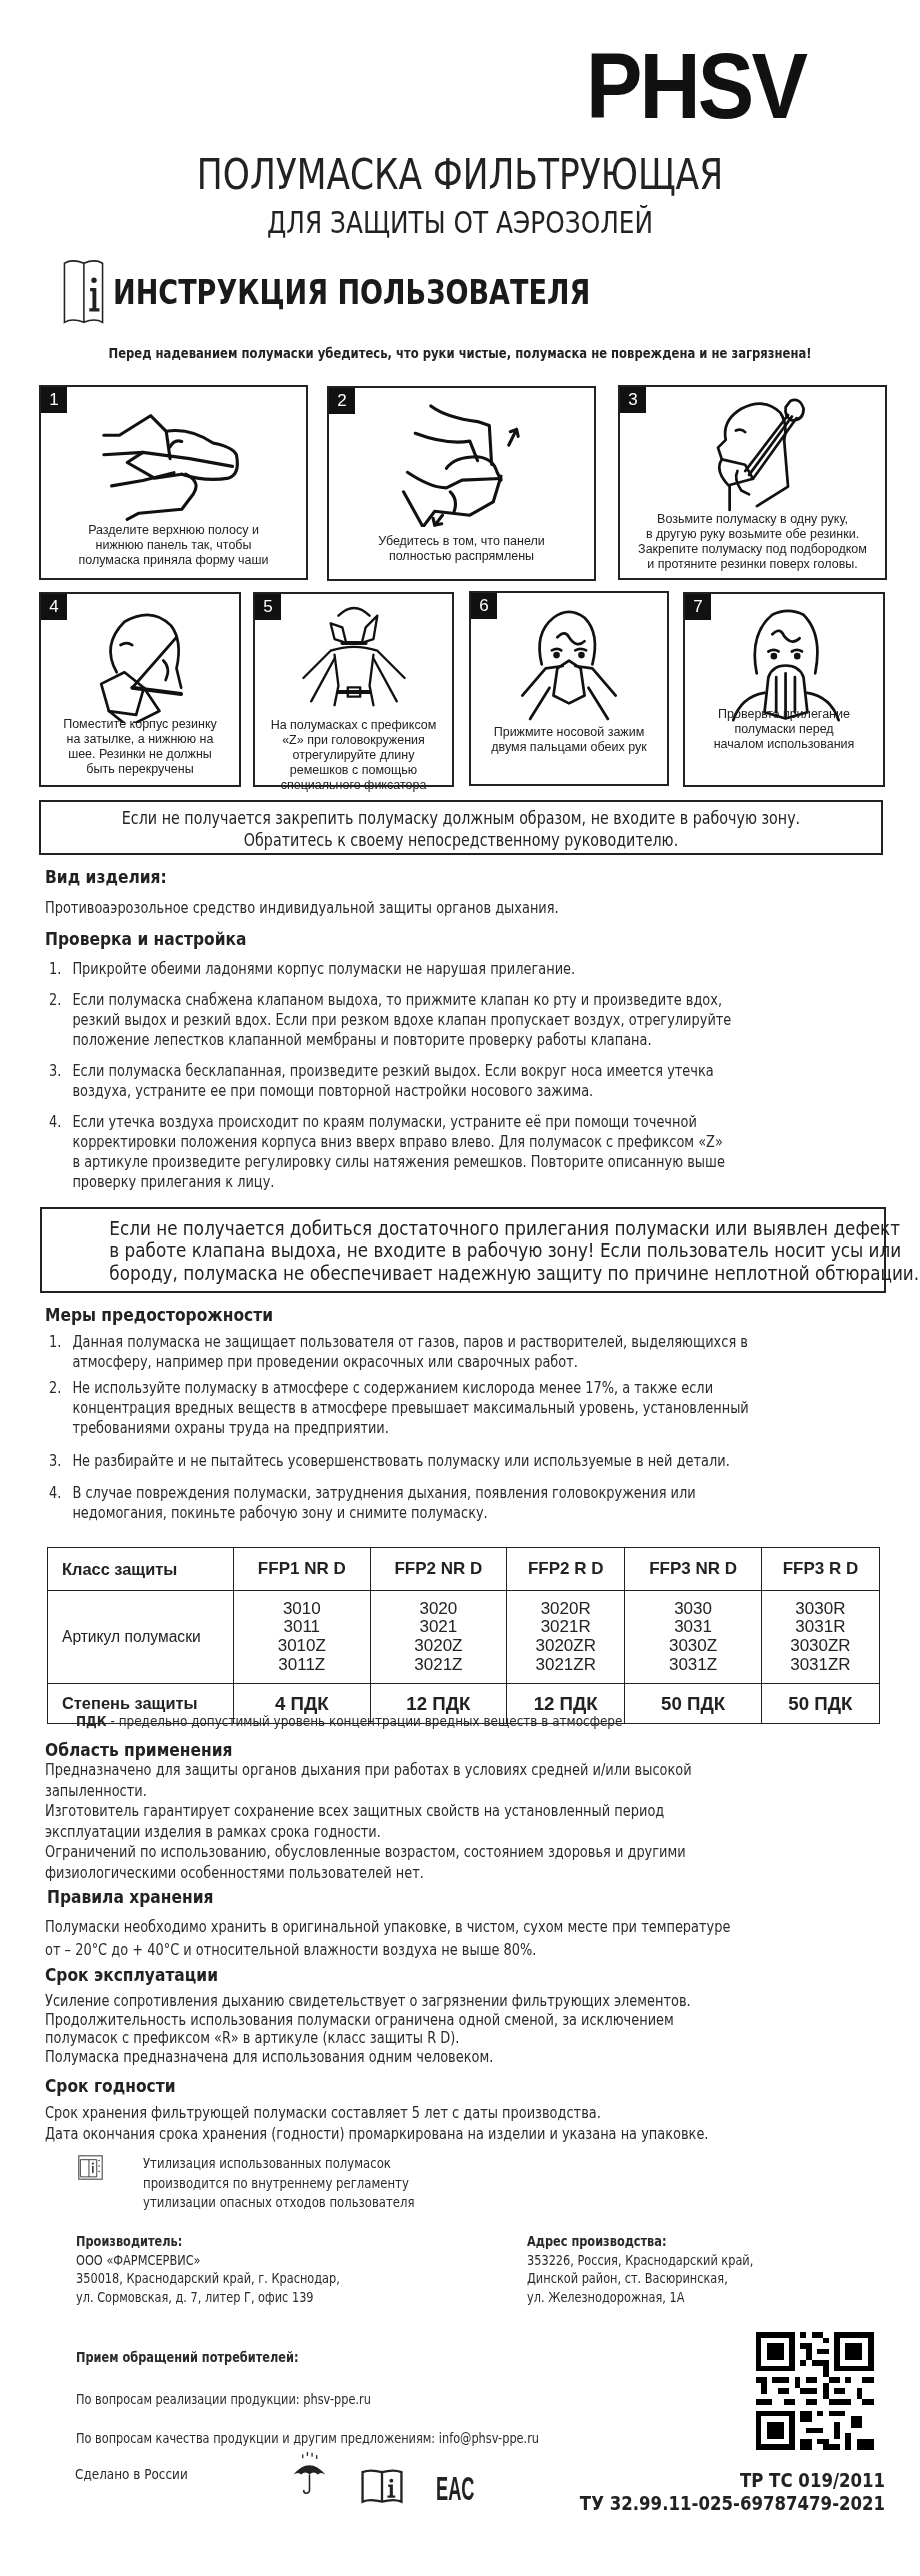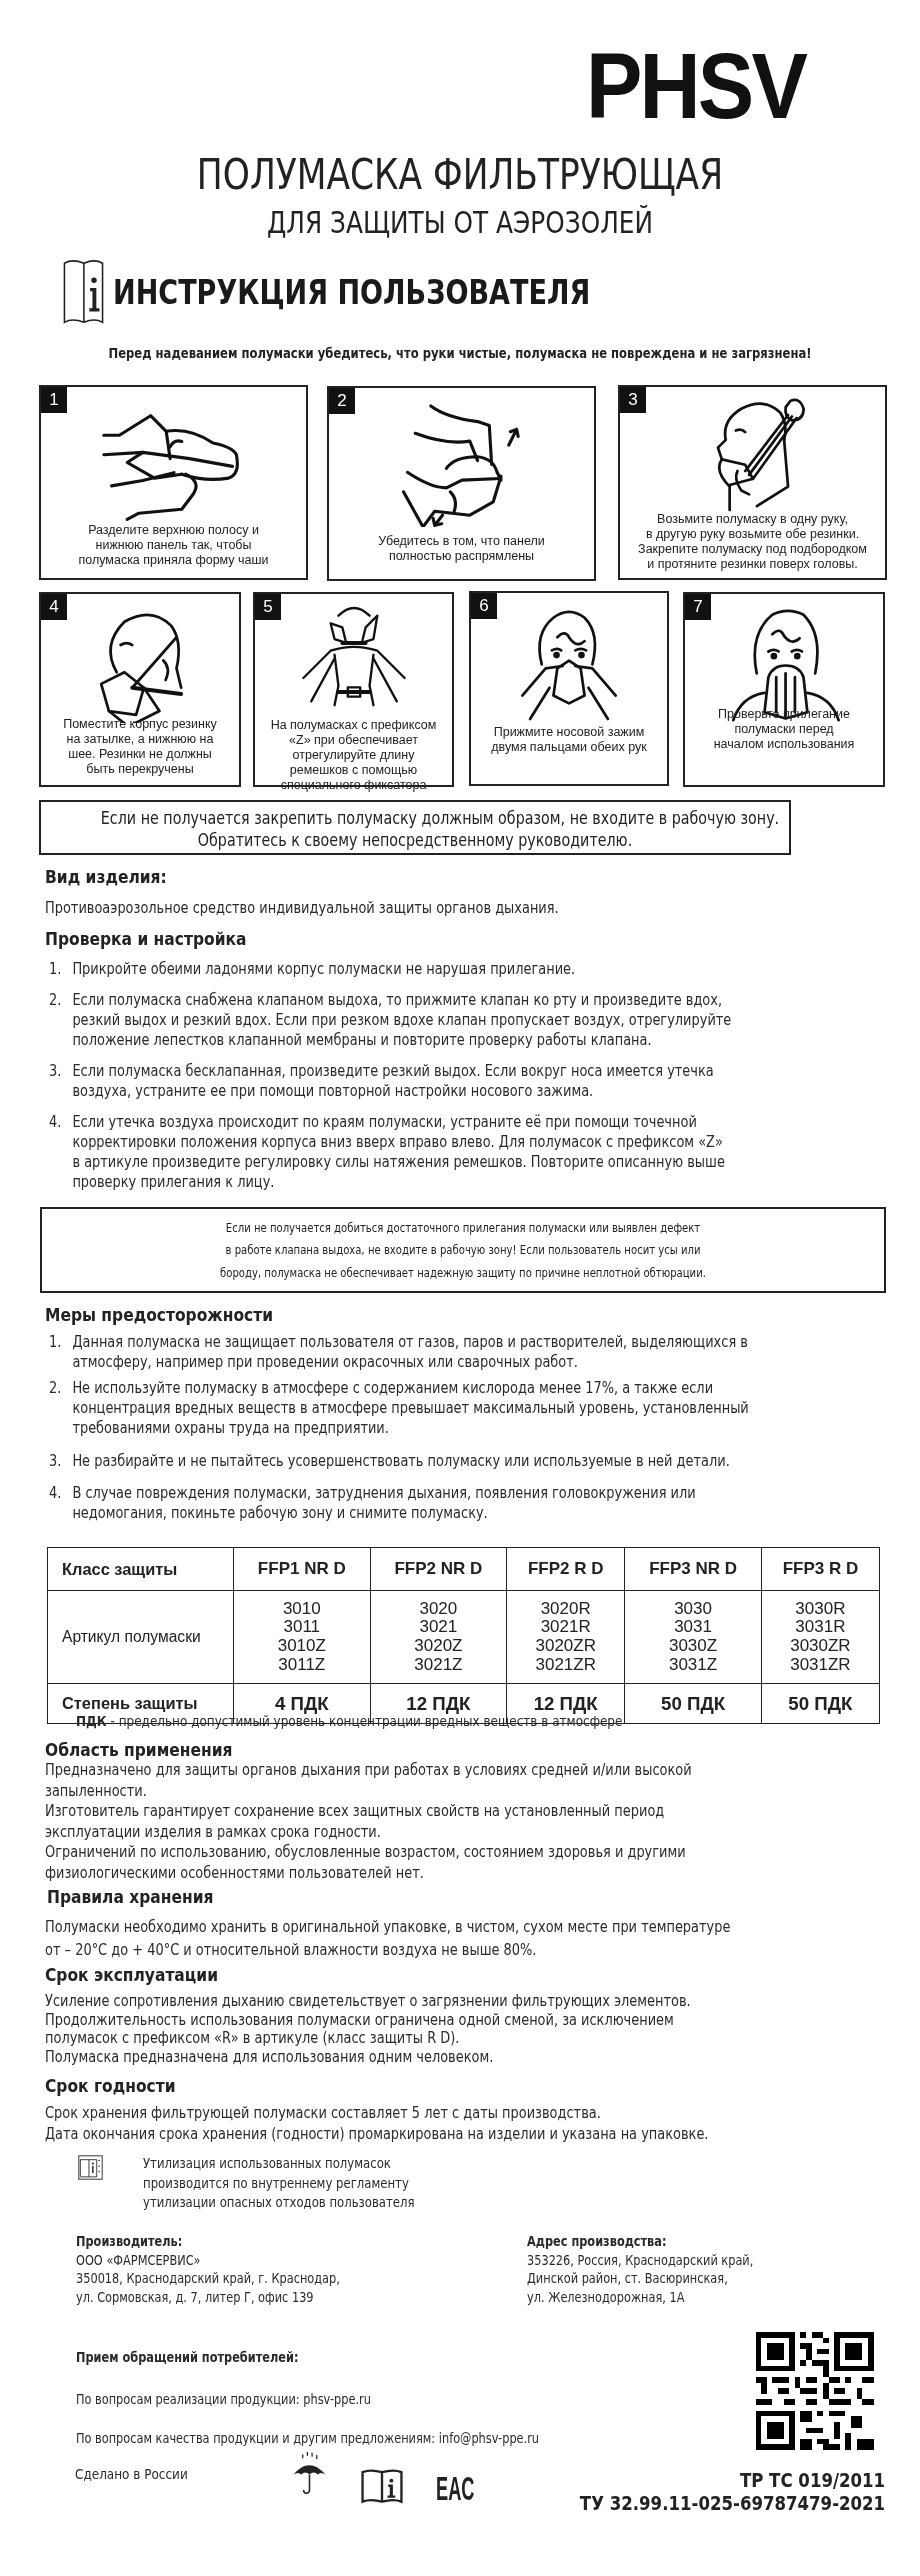--- a/index.html
+++ b/index.html
@@ -168,21 +168,21 @@
       <path d="M5 100 L40 65 Q70 55 100 65 L135 100"></path>
       <path d="M45 70 L50 110 L45 135"></path>
       <path d="M95 70 L90 110 L95 135"></path>
       <path d="M50 118 L90 118" stroke-width="5"></path>
       <rect x="62" y="112" width="16" height="12"></rect>
       <path d="M15 130 L45 75 M125 130 L95 75"></path>
     </g>
   </svg>
   <div class="cap" style="top:124px">
     <span style="display:block">На полумасках с префиксом</span>
-    <span style="display:block">«Z» при обеспечивает</span>
+    <span style="display:block">«Z» при головокружения</span>
     <span style="display:block">отрегулируйте длину</span>
     <span style="display:block">ремешков с помощью</span>
     <span style="display:block">специального фиксатора</span>
   </div>
 </div>
 
 <div class="step" style="left:469px;top:591px;width:200px;height:195px;">
   <div class="num">6</div>
   <svg class="pic" style="top:9.3px;width:109px;height:121px" viewBox="0 0 140 155">
     <g fill="none" stroke="#111" stroke-width="3.5" stroke-linejoin="round" stroke-linecap="round">
@@ -217,21 +217,21 @@
       <path d="M10 150 Q20 120 50 115 M145 150 Q135 120 105 115"></path>
     </g>
   </svg>
   <div class="cap" style="top:113px">
     <span style="display:block">Проверьте прилегание</span>
     <span style="display:block">полумаски перед</span>
     <span style="display:block">началом использования</span>
   </div>
 </div>
 
-<div class="notice" style="left:39px;top:800px;width:752px;height:55px;font-size:17px;line-height:22px;padding-top:4.7px;">
+<div class="notice" style="left:39px;top:800px;width:844px;height:55px;font-size:17px;line-height:22px;padding-top:4.7px;">
   <p style="transform:scaleX(0.84)">Если не получается закрепить полумаску должным образом, не входите в рабочую зону.</p>
   <p style="transform:scaleX(0.84)">Обратитесь к своему непосредственному руководителю.</p>
 </div>
 
 <div class="h-sec" style="top:866px">Вид изделия:</div>
 <div class="para" style="top:899px">Противоаэрозольное средство индивидуальной защиты органов дыхания.</div>
 
 <div class="h-sec" style="top:928px">Проверка и настройка</div>
 <ol class="list" style="top:959px">
   <li style="margin-bottom:11px">
@@ -251,21 +251,21 @@
   </li>
   <li>
     <span class="n">4.</span>
     <span class="ln">Если утечка воздуха происходит по краям полумаски, устраните её при помощи точечной</span>
     <span class="ln">корректировки положения корпуса вниз  вверх вправо  влево. Для полумасок с префиксом «Z»</span>
     <span class="ln">в артикуле произведите регулировку силы натяжения ремешков. Повторите описанную выше</span>
     <span class="ln">проверку прилегания к лицу.</span>
   </li>
 </ol>
 
-<div class="notice" style="left:40px;top:1207px;width:846px;height:86px;font-size:12px;line-height:22.6px;padding-top:7.8px;">
+<div class="notice" style="left:40px;top:1207px;width:846px;height:86px;font-size:20px;line-height:22.6px;padding-top:7.8px;">
   <p style="transform:scaleX(0.84)">Если не получается добиться достаточного прилегания полумаски или выявлен дефект</p>
   <p style="transform:scaleX(0.84)">в работе клапана выдоха, не входите в рабочую зону! Если пользователь носит усы или</p>
   <p style="transform:scaleX(0.84)">бороду, полумаска не обеспечивает надежную защиту по причине неплотной обтюрации.</p>
 </div>
 
 <div class="h-sec" style="top:1304px">Меры предосторожности</div>
 <ol class="list" style="top:1332px">
   <li style="margin-bottom:6.2px">
     <span class="n">1.</span>
     <span class="ln">Данная полумаска не защищает пользователя от газов, паров и растворителей, выделяющихся в</span>

